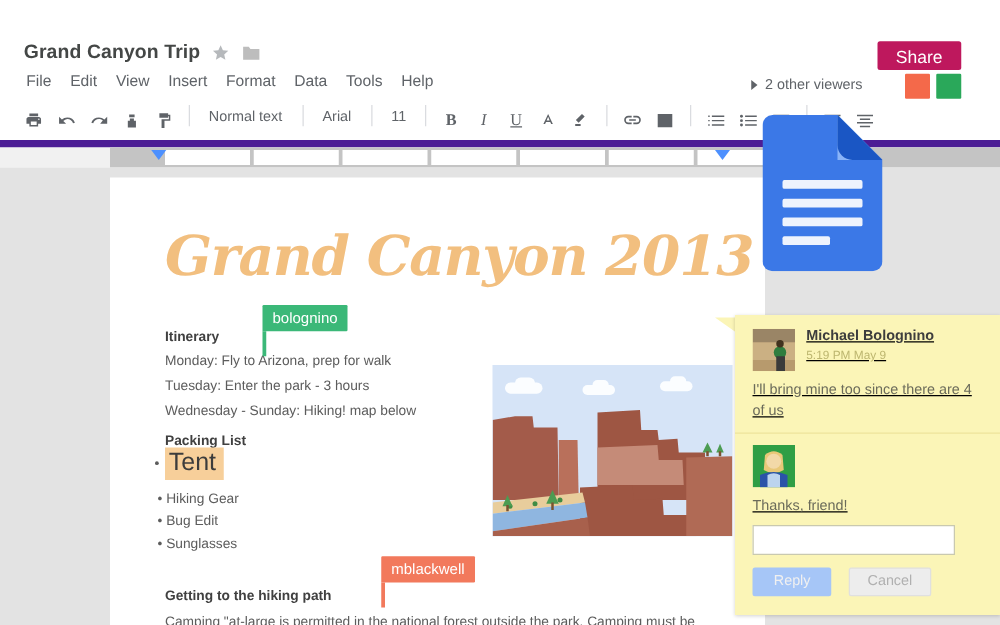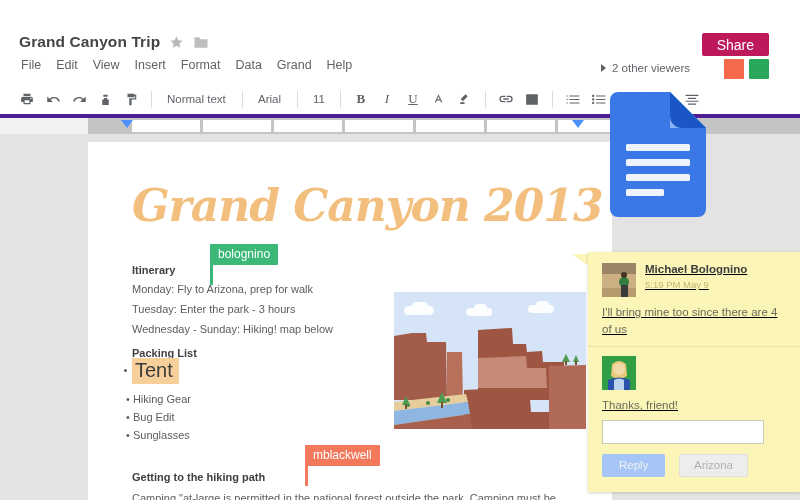--- a/index.html
+++ b/index.html
@@ -29,22 +29,22 @@
   }
   .viewers { position:absolute; right:110px; top:62px; display:flex; align-items:center; gap:6px; }
   .viewers-tri { width:0;height:0; border-left:5px solid #5f6368; border-top:4px solid transparent; border-bottom:4px solid transparent; }
   .viewers-label { font-size:11.5px; color:#5f6368; }
   .avatars { position:absolute; right:31px; top:59px; display:flex; gap:5px; }
   .avatar-chip { width:20px; height:20px; border-radius:1px; }
 
   
   .toolbar {
     position:absolute; left:0; top:84px; width:800px; height:34px;
-    background:#fff; display:flex; align-items:center; padding-left:14px; gap:0;
-    border-bottom:4px solid #4c1d95;
+    background:#fff; display:flex; align-items:flex-start; padding-left:14px; gap:0;
+    border-bottom:6px solid #4c1d95;
   }
   .tb-btn { width:26px; height:24px; display:flex; align-items:center; justify-content:center; cursor:pointer; border-radius:2px; color:#5f6368; }
   .tb-sep { width:1px; height:17px; background:#dadce0; margin:0 7px; }
   .tb-text { font-size:11.5px; color:#5f6368; padding:4px 8px; cursor:pointer; white-space:nowrap; border-radius:2px; }
   .tb-style { min-width:76px; }
   .tb-font { min-width:40px; }
   .tb-size { min-width:22px; text-align:center; }
   .tb-b { font-weight:bold; font-family:"Liberation Serif",serif; font-size:13px; }
   .tb-i { font-style:italic; font-family:"Liberation Serif",serif; font-size:13px; }
   .tb-u { text-decoration:underline; font-family:"Liberation Serif",serif; font-size:13px; }
@@ -131,21 +131,21 @@
       </span>
     </div>
 
     <div class="menubar">
       <span class="menu-item">File</span>
       <span class="menu-item">Edit</span>
       <span class="menu-item">View</span>
       <span class="menu-item">Insert</span>
       <span class="menu-item">Format</span>
       <span class="menu-item">Data</span>
-      <span class="menu-item">Grand</span>
+      <span class="menu-item">Tools</span>
       <span class="menu-item">Help</span>
     </div>
 
     <button class="share-btn">Share</button>
 
     <div class="viewers">
       <span class="viewers-tri"></span>
       <span class="viewers-label">2 other viewers</span>
     </div>
 
@@ -379,16 +379,16 @@
             <path d="M6 24 q11-5 22 0 l0 10 h-22 z" fill="#2a52a8"></path>
             <path d="M12 24 q5-3 10 0 l0 10 h-10 z" fill="#bcd4ee"></path>
           </svg>
         </div>
       </div>
       <div class="cmt-body">Thanks, friend!</div>
     </div>
 
     <input class="reply-input" value="" placeholder="" style="">
     <button class="btn-reply">Reply</button>
-    <button class="btn-cancel">Arizona</button>
+    <button class="btn-cancel">Cancel</button>
   </div>
 
 </div>
 
 </body></html>

